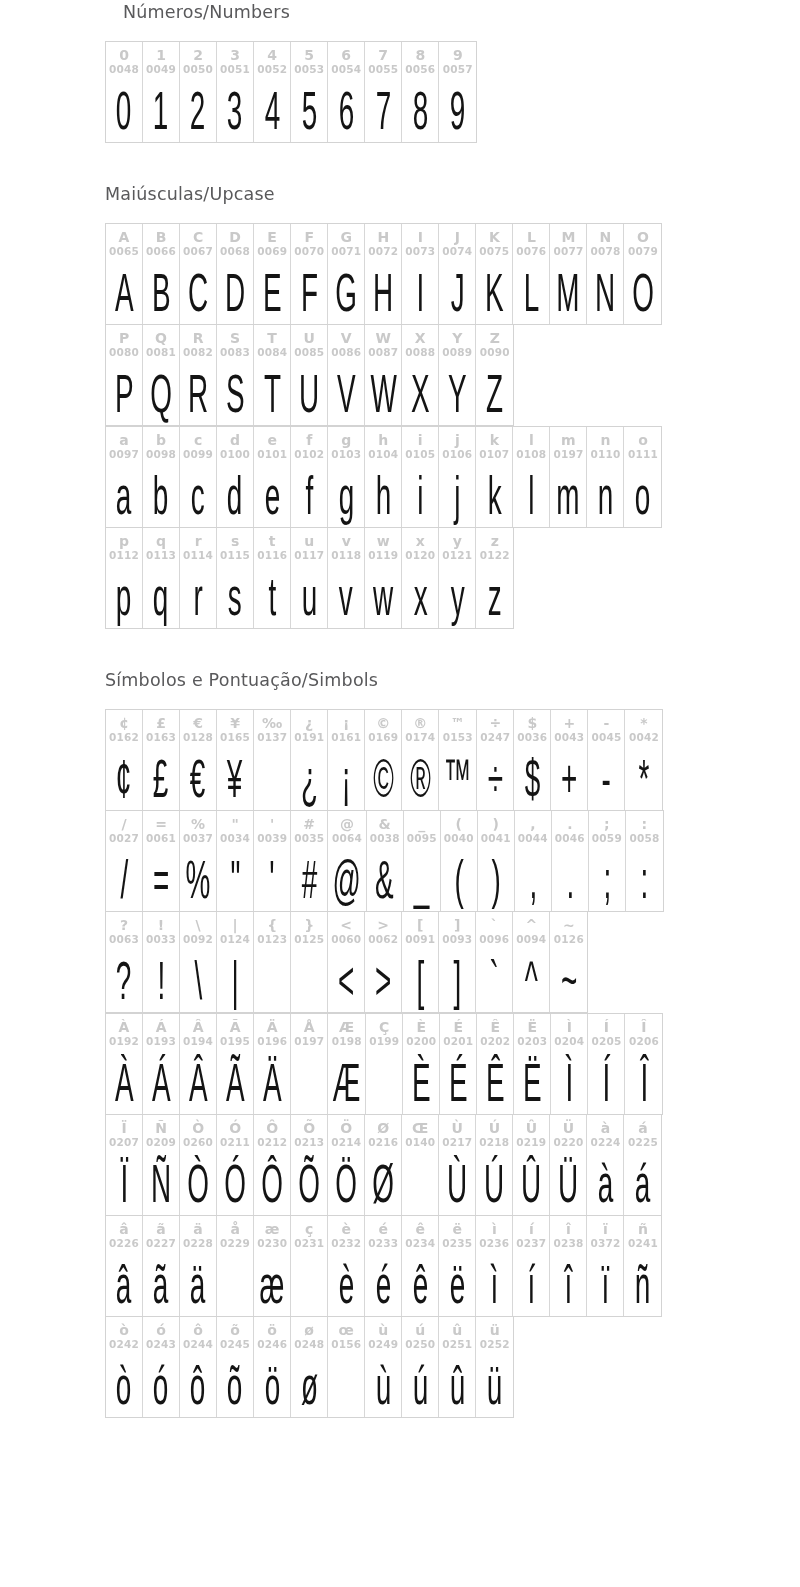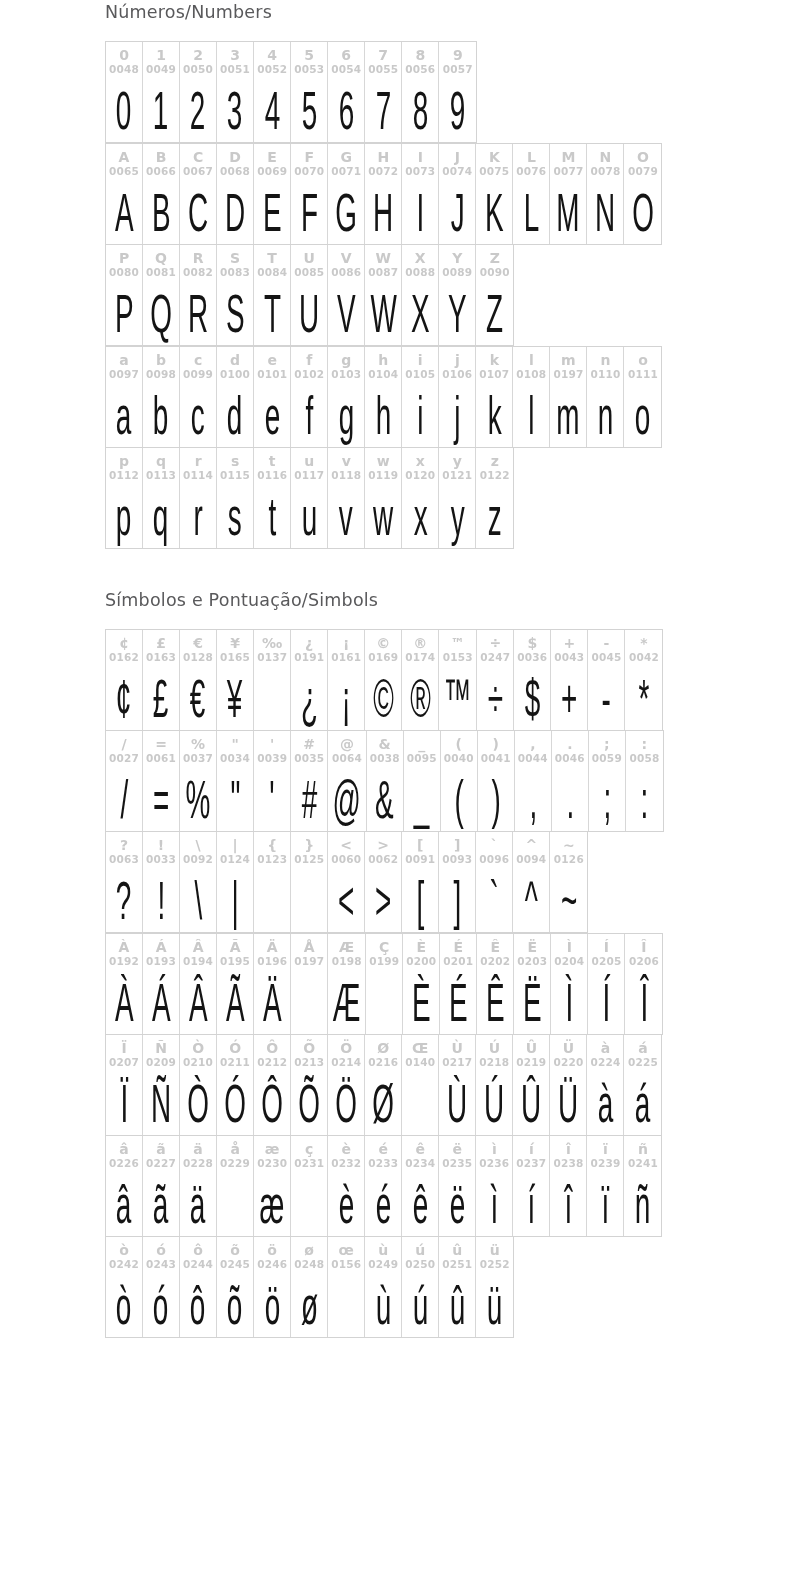--- a/index.html
+++ b/index.html
@@ -16,20 +16,21 @@
   .section h2 {
     font-family: "DejaVu Sans", "Liberation Sans", sans-serif;
     font-size: 17.5px;
     font-weight: 400;
     color: #59595b;
     margin: 41px 0 19px 0;
     letter-spacing: 0.2px;
   }
   .section:first-child h2 {
     margin-top: 1px;
+    margin-left: 18px;
   }
   .row-line {
     line-height: 0;
   }
   .row {
     display: inline-flex;
     border: 1px solid #d3d3d3;
     background: #ffffff;
     vertical-align: top;
   }
@@ -132,20 +133,21 @@
               <span class="glyph">8</span>
             </div>
             <div class="cell">
               <span class="ref">9</span>
               <span class="code">0057</span>
               <span class="glyph">9</span>
             </div>
           </div></div>
       </div>
       <div class="section">
+        <h2>Maiúsculas/Upcase</h2>
         <div class="row-line"><div class="row">
             <div class="cell">
               <span class="ref">A</span>
               <span class="code">0065</span>
               <span class="glyph">A</span>
             </div>
             <div class="cell">
               <span class="ref">B</span>
               <span class="code">0066</span>
               <span class="glyph">B</span>
@@ -718,21 +720,21 @@
               <span class="code">0207</span>
               <span class="glyph">Ï</span>
             </div>
             <div class="cell">
               <span class="ref">Ñ</span>
               <span class="code">0209</span>
               <span class="glyph">Ñ</span>
             </div>
             <div class="cell">
               <span class="ref">Ò</span>
-              <span class="code">0210</span>
+              <span class="code">0260</span>
               <span class="glyph">Ò</span>
             </div>
             <div class="cell">
               <span class="ref">Ó</span>
               <span class="code">0211</span>
               <span class="glyph">Ó</span>
             </div>
             <div class="cell">
               <span class="ref">Ô</span>
               <span class="code">0212</span>
@@ -850,21 +852,21 @@
               <span class="code">0237</span>
               <span class="glyph">í</span>
             </div>
             <div class="cell">
               <span class="ref">î</span>
               <span class="code">0238</span>
               <span class="glyph">î</span>
             </div>
             <div class="cell">
               <span class="ref">ï</span>
-              <span class="code">0239</span>
+              <span class="code">0372</span>
               <span class="glyph">ï</span>
             </div>
             <div class="cell">
               <span class="ref">ñ</span>
               <span class="code">0241</span>
               <span class="glyph">ñ</span>
             </div>
           </div></div>
         <div class="row-line"><div class="row">
             <div class="cell">

